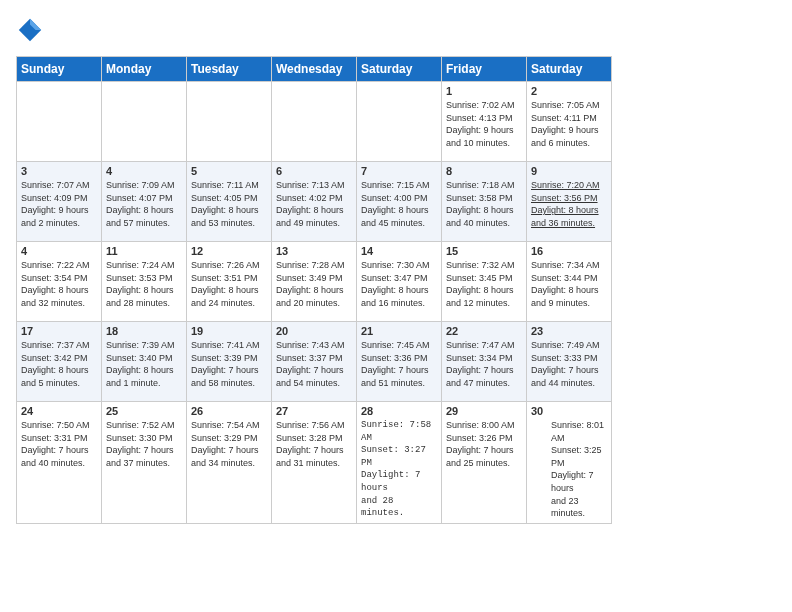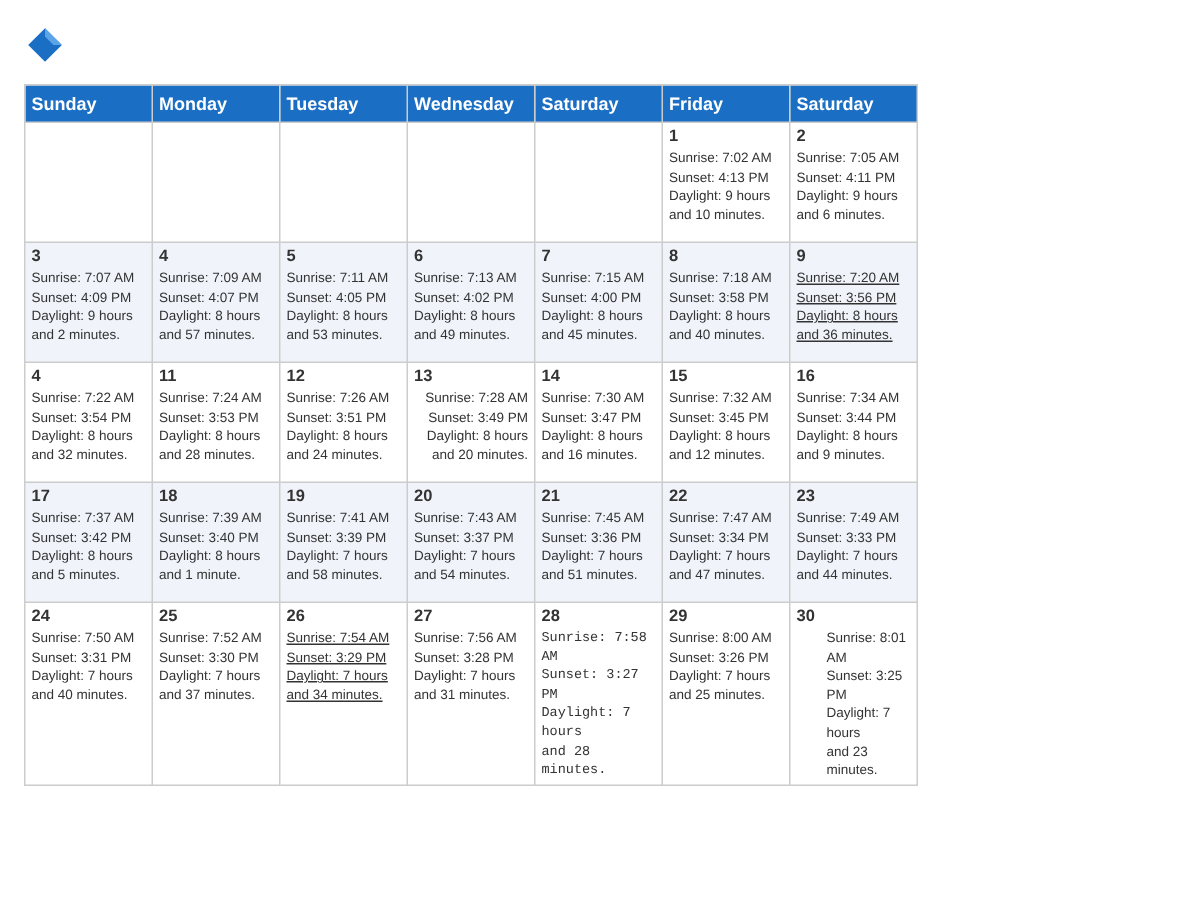--- a/index.html
+++ b/index.html
@@ -218,21 +218,21 @@
           </td>
           <td>
             <span class="day-number">12</span>
             <div class="day-info" style="white-space: pre-line;">Sunrise: 7:26 AM
 Sunset: 3:51 PM
 Daylight: 8 hours
 and 24 minutes.</div>
           </td>
           <td>
             <span class="day-number">13</span>
-            <div class="day-info" style="white-space: pre-line; text-align: right;">Sunrise: 7:28 AM
+            <div class="day-info" style="white-space: pre-line;">Sunrise: 7:28 AM
 Sunset: 3:49 PM
 Daylight: 8 hours
 and 20 minutes.</div>
           </td>
           <td>
             <span class="day-number">14</span>
             <div class="day-info" style="white-space: pre-line;">Sunrise: 7:30 AM
 Sunset: 3:47 PM
 Daylight: 8 hours
 and 16 minutes.</div>
@@ -313,21 +313,21 @@
           </td>
           <td>
             <span class="day-number">25</span>
             <div class="day-info" style="white-space: pre-line;">Sunrise: 7:52 AM
 Sunset: 3:30 PM
 Daylight: 7 hours
 and 37 minutes.</div>
           </td>
           <td>
             <span class="day-number">26</span>
-            <div class="day-info" style="white-space: pre-line; text-decoration: underline;">Sunrise: 7:54 AM
+            <div class="day-info" style="white-space: pre-line;">Sunrise: 7:54 AM
 Sunset: 3:29 PM
 Daylight: 7 hours
 and 34 minutes.</div>
           </td>
           <td>
             <span class="day-number">27</span>
             <div class="day-info" style="white-space: pre-line;">Sunrise: 7:56 AM
 Sunset: 3:28 PM
 Daylight: 7 hours
 and 31 minutes.</div>

